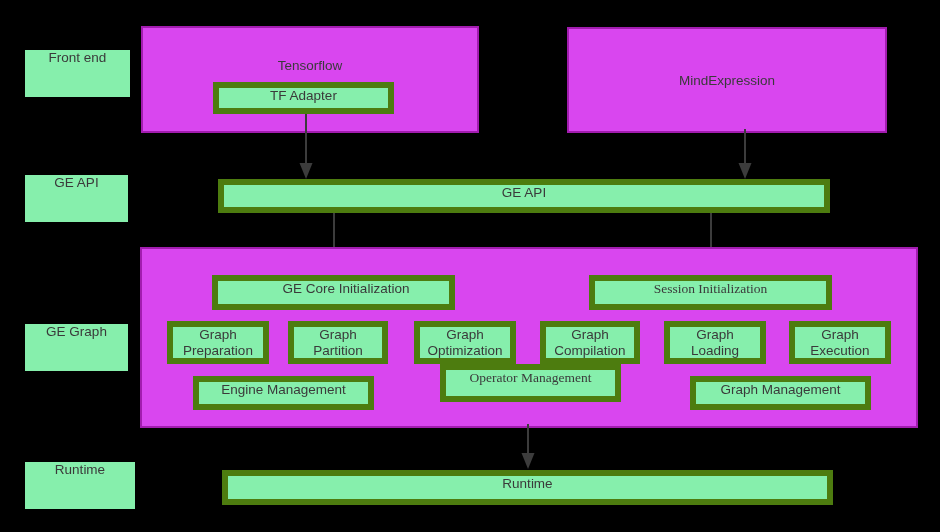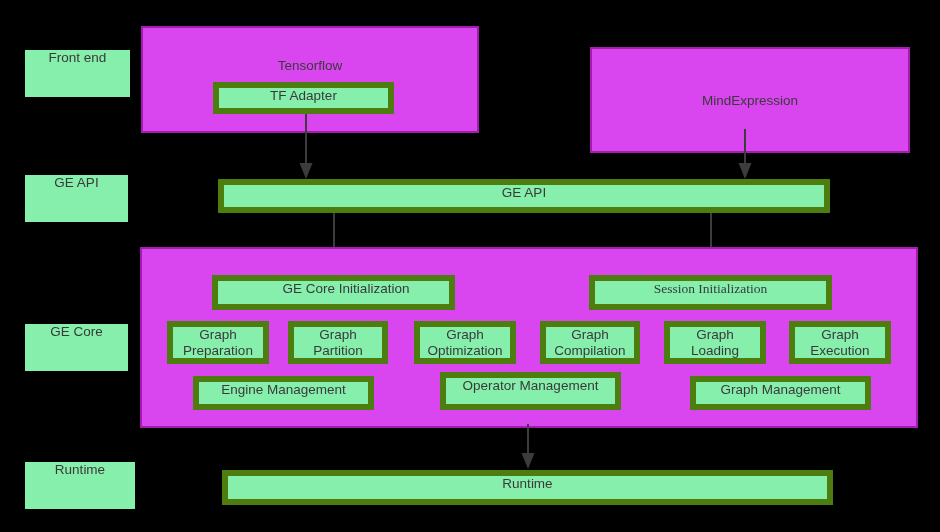--- a/index.html
+++ b/index.html
@@ -63,35 +63,35 @@
 
   <div class="box plain fs13" style="left:25px; top:50px; width:105px; height:47px;">
     <span>Front end</span>
   </div>
 
   <div class="box plain fs13" style="left:25px; top:175px; width:103px; height:47px;">
     <span>GE API</span>
   </div>
 
   <div class="box plain fs13" style="left:25px; top:324px; width:103px; height:47px;">
-    <span>GE Core</span>
+    <span>GE Graph</span>
   </div>
 
   <div class="box plain fs13" style="left:25px; top:462px; width:110px; height:47px;">
     <span>Runtime</span>
   </div>
 
   <div class="container-box" style="position:absolute; left:141px; top:26px; width:334px; height:103px;">
     <div class="container-title fs13" style="top:30px;">Tensorflow</div>
   </div>
   <div class="box outlined fs13" style="left:213px; top:82px; width:181px; height:32px;">
     <span>TF Adapter</span>
   </div>
 
-  <div class="container-box" style="position:absolute; left:590px; top:27px; width:316px; height:102px;margin-top:20px;">
+  <div class="container-box" style="position:absolute; left:567px; top:27px; width:316px; height:102px;">
     <div class="container-title fs13" style="top:44px;">MindExpression</div>
   </div>
 
   <div class="arrow" style="left:296px; top:114px;">
     <svg width="20" height="66" viewBox="0 0 20 66">
       <line x1="10" y1="0" x2="10" y2="52" stroke="#3c3c3c" stroke-width="2"></line>
       <polygon points="10,65 3.5,49 16.5,49" fill="#3c3c3c"></polygon>
     </svg>
   </div>
 
@@ -150,21 +150,21 @@
 Loading</span>
   </div>
   <div class="box outlined fs13" style="left:789px; top:321px; width:102px; height:43px;">
     <span>Graph
 Execution</span>
   </div>
 
   <div class="box outlined fs13" style="left:193px; top:376px; width:181px; height:34px;">
     <span>Engine Management</span>
   </div>
-  <div class="box outlined fs13" style="left:440px; top:372px; width:181px; height:38px;">
+  <div class="box outlined fs13" style="left:440px; top:364px; width:181px; height:38px;font-family:Liberation Serif, serif;">
     <span>Operator Management</span>
   </div>
   <div class="box outlined fs13" style="left:690px; top:376px; width:181px; height:34px;">
     <span>Graph Management</span>
   </div>
 
   <div class="arrow" style="left:518px; top:424px;">
     <svg width="20" height="46" viewBox="0 0 20 46">
       <line x1="10" y1="0" x2="10" y2="32" stroke="#3c3c3c" stroke-width="2"></line>
       <polygon points="10,45 3.5,29 16.5,29" fill="#3c3c3c"></polygon>

